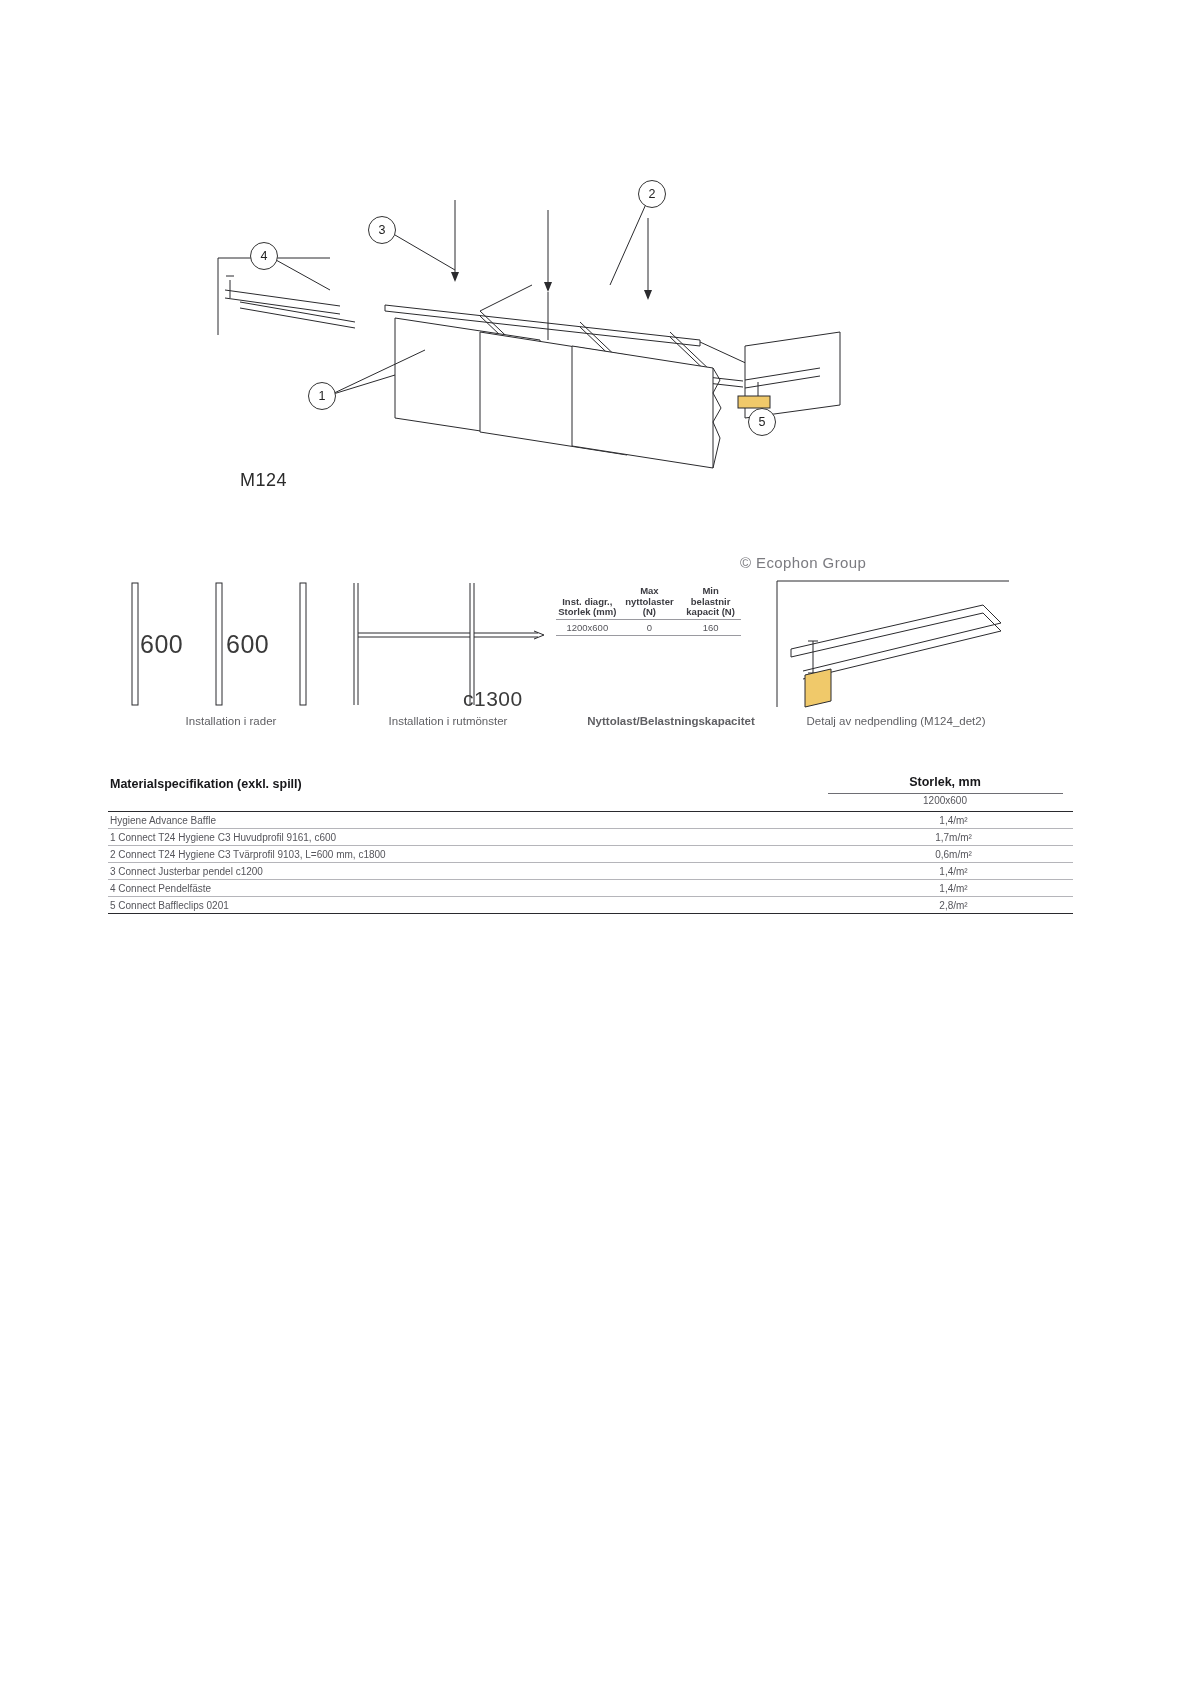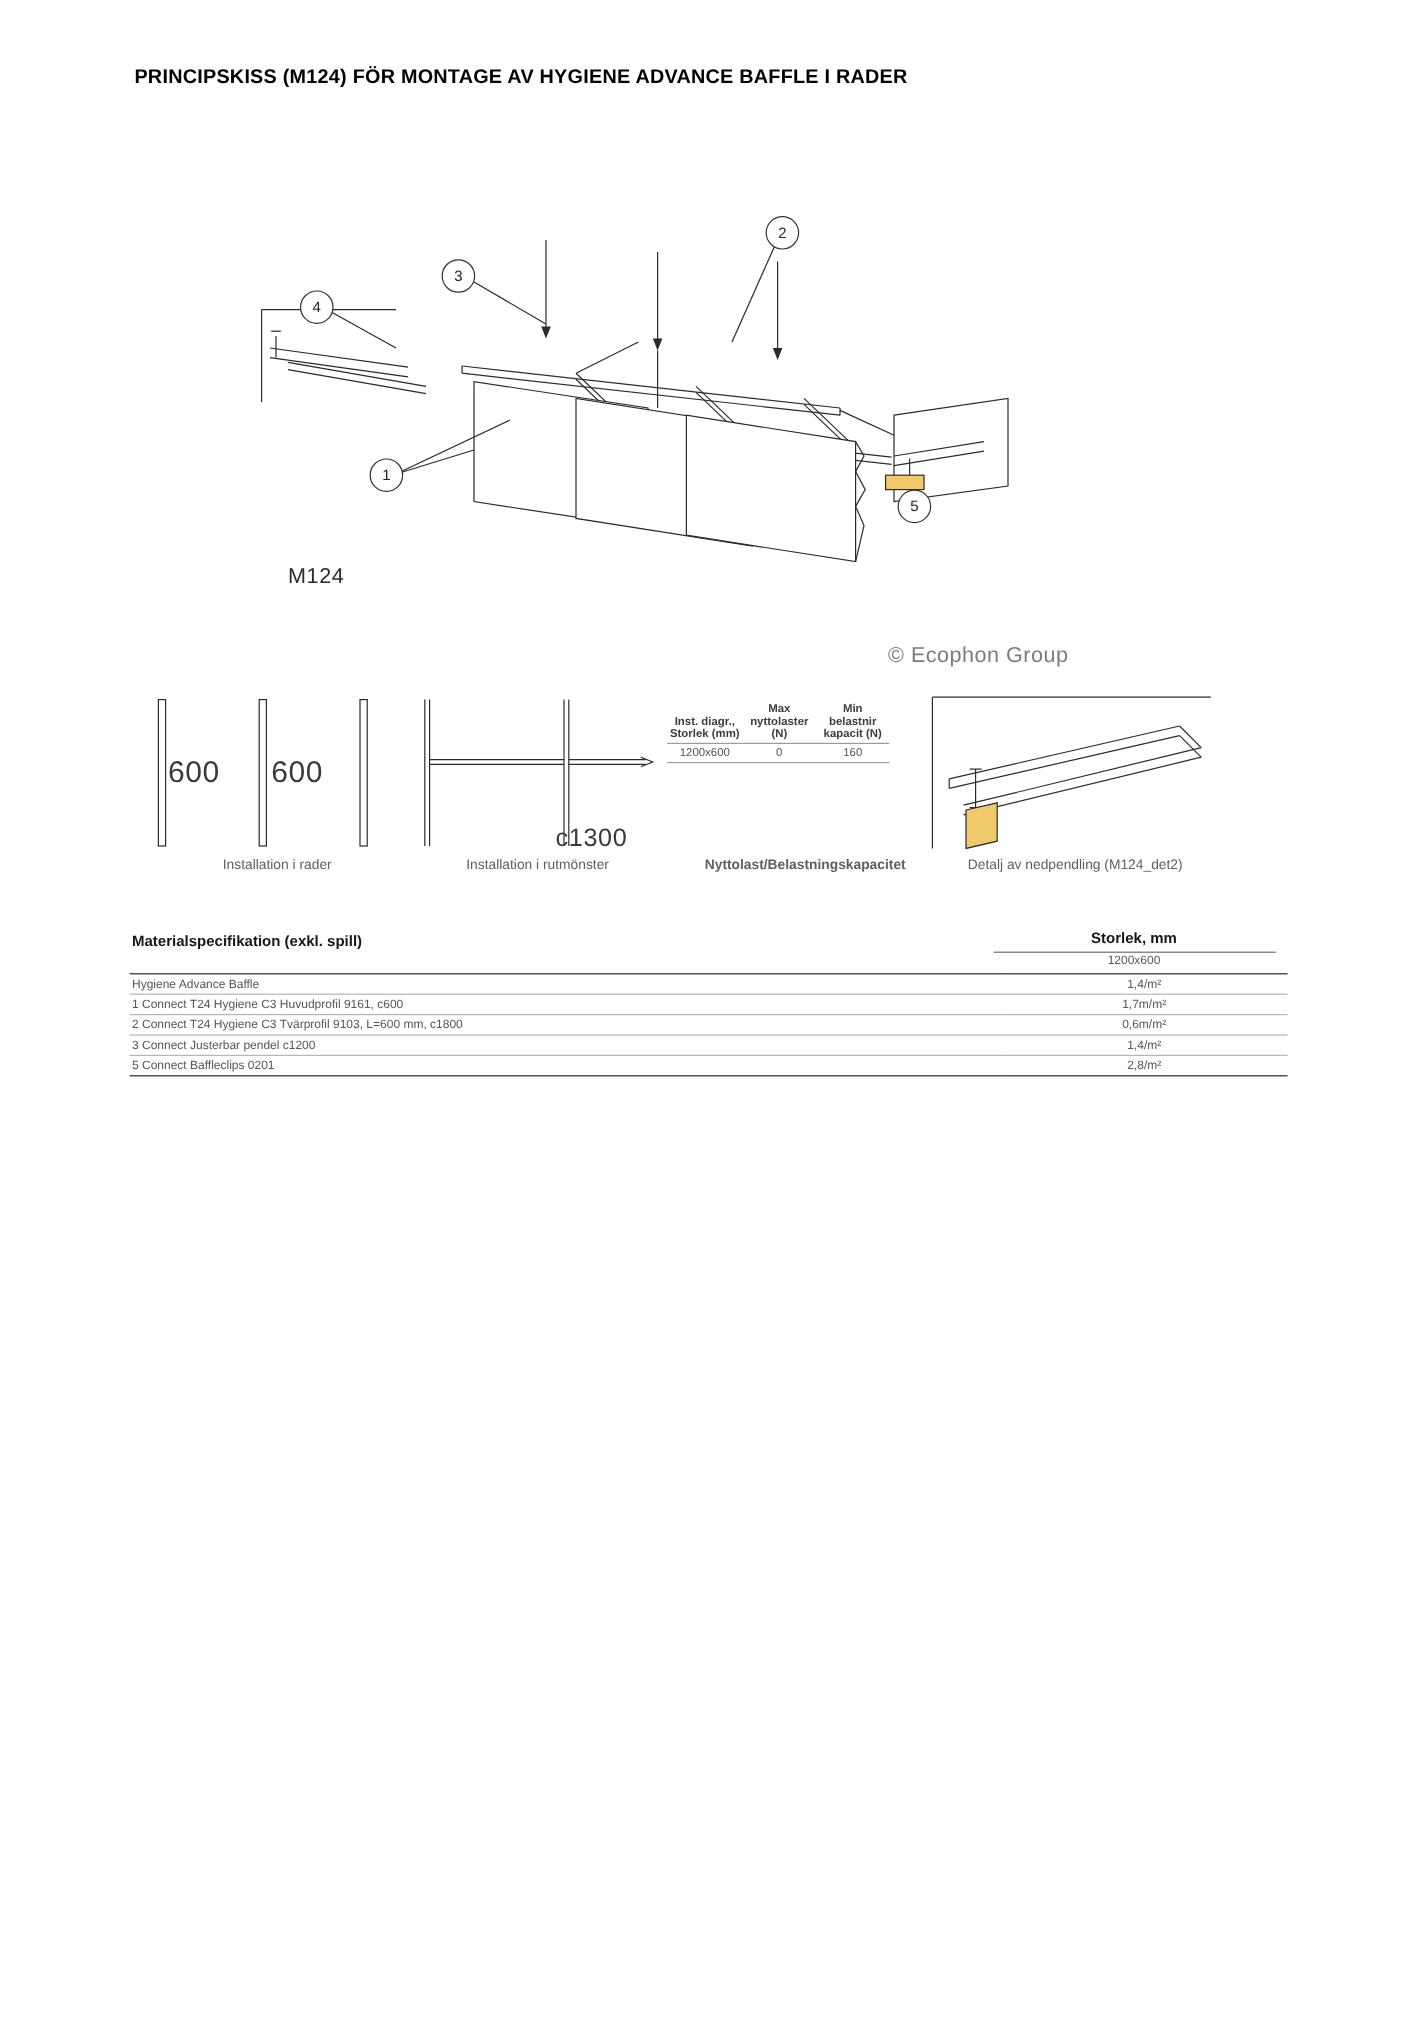--- a/index.html
+++ b/index.html
@@ -61,22 +61,22 @@
     left: 240px;
     top: 470px;
     font-size: 18px;
     color: #2b2b2b;
     letter-spacing: 0.5px;
   }
 
   .brand {
     position: absolute;
     left: 740px;
-    top: 536px;
-    font-size: 18px;
+    top: 554px;
+    font-size: 15px;
     color: #7b7b80;
     letter-spacing: 0.4px;
     white-space: nowrap;
   }
 
   
   .detail-row {
     position: absolute;
     left: 108px;
     top: 575px;
@@ -199,21 +199,20 @@
     text-align: center;
     width: 235px;
   }
   .spec-table td.name { padding-left: 2px; }
 </style>
 </head>
 <body>
 
 <div class="page">
 
-  <div class="title">PRINCIPSKISS (M124) FÖR MONTAGE AV HYGIENE ADVANCE BAFFLE I RADER</div>
 
   <div class="iso-area">
     <svg class="iso-svg" width="760" height="360" viewBox="0 0 760 360">
       <g stroke="#2b2b2e" fill="none" stroke-width="1">
 
         <line x1="275" y1="50" x2="275" y2="130"></line>
         <line x1="368" y1="60" x2="368" y2="140"></line>
         <line x1="468" y1="68" x2="468" y2="148"></line>
 
         <path d="M271,122 L275,132 L279,122" fill="#2b2b2e" stroke="none"></path>
@@ -383,20 +382,24 @@
           <td class="val">1,7m/m²</td>
         </tr>
         <tr>
           <td class="name">2 Connect T24 Hygiene C3 Tvärprofil 9103, L=600 mm, c1800</td>
           <td class="val">0,6m/m²</td>
         </tr>
         <tr>
           <td class="name">3 Connect Justerbar pendel c1200</td>
           <td class="val">1,4/m²</td>
         </tr>
+        <tr>
+          <td class="name">4 Connect Pendelfäste</td>
+          <td class="val">1,4/m²</td>
+        </tr>
         <tr class="last">
           <td class="name">5 Connect Baffleclips 0201</td>
           <td class="val">2,8/m²</td>
         </tr>
       </tbody>
     </table>
   </div>
 
 </div>
 

